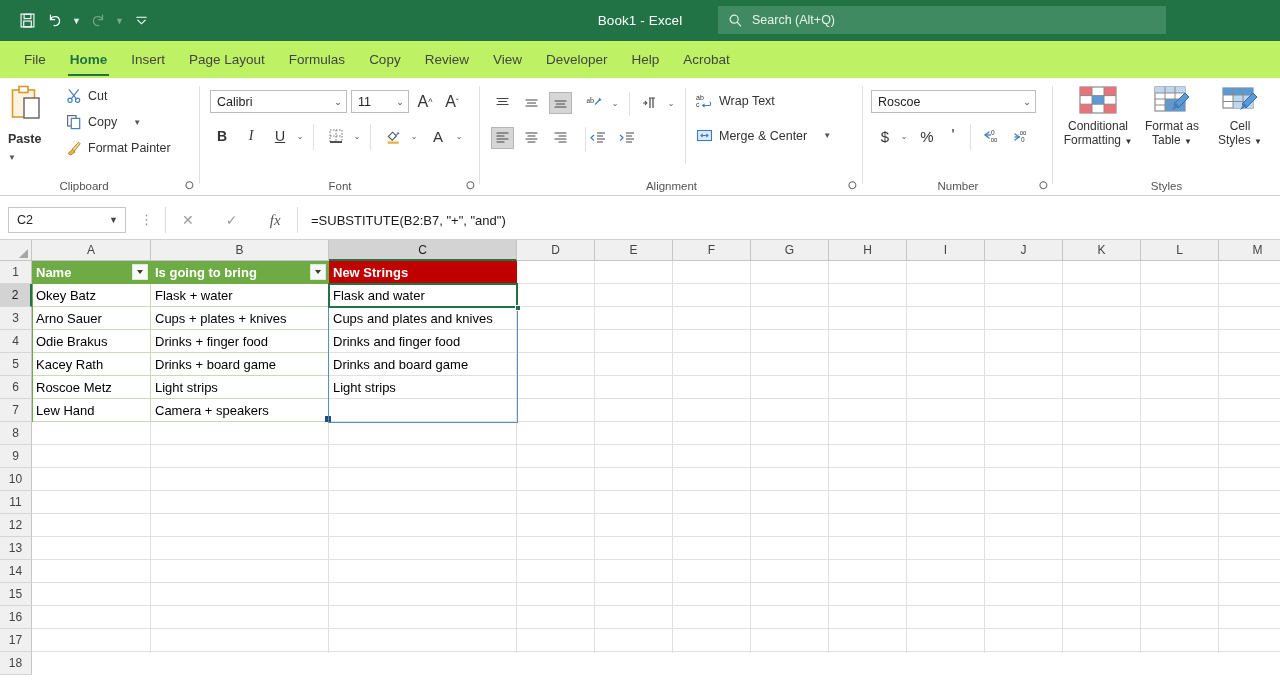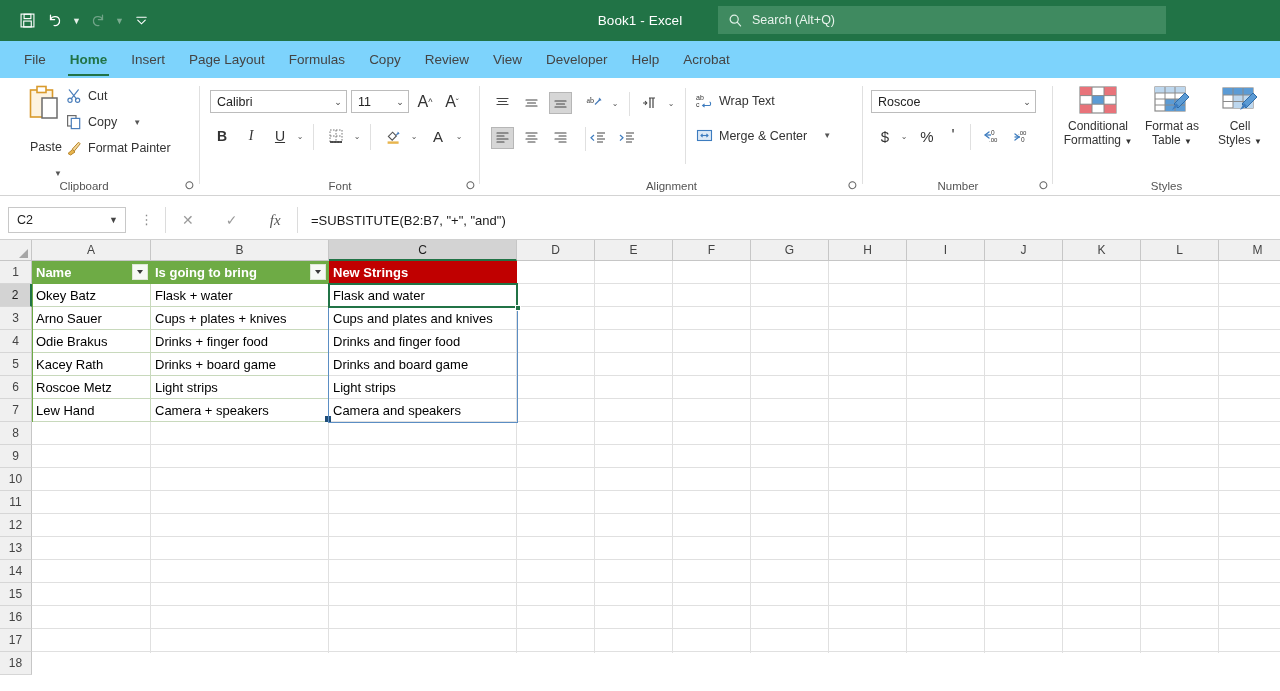--- a/index.html
+++ b/index.html
@@ -40,21 +40,21 @@
     position: absolute; left: 718px; top: 6px; width: 448px; height: 28px;
     background: #3f8a60; display: flex; align-items: center; padding-left: 10px;
     gap: 9px;
   }
   .searchbox .sq { color: #dff0e6; display: flex; align-items: center; }
   .searchbox .sp { color: #e8f3ec; font-size: 12.5px; }
 
   
   .tabbar {
     position: absolute; left: 0; top: 41px; width: 1280px; height: 37px;
-    background: #7dd3fc; display: flex; align-items: stretch; padding-left: 12px;
+    background: #bef264; display: flex; align-items: stretch; padding-left: 12px;
   }
   .tab {
     padding: 0 12px; display: flex; align-items: center; position: relative;
     font-size: 13.5px; color: #444444; white-space: nowrap;
   }
   .tab.active { color: #217346; font-weight: bold; }
   .tab.active::after {
     content: ""; position: absolute; left: 10px; right: 10px; bottom: 2px;
     height: 2.5px; background: #217346;
   }
@@ -71,21 +71,21 @@
   }
   .gdiv { position: absolute; top: 8px; width: 1px; height: 98px; background: #e0e0e0; }
   .dlauncher {
     position: absolute; bottom: 4px; width: 13px; height: 13px; color: #666;
     font-size: 11px; line-height: 13px; text-align: center;
   }
 
   
   .paste-btn {
     position: absolute; left: 8px; top: 6px; width: 54px; height: 80px;
-    display: flex; flex-direction: column; align-items: flex-end; gap: 16px;
+    display: flex; flex-direction: column; align-items: flex-start; gap: 8px; font-weight: bold;
   }
   .paste-lbl { font-size: 12.5px; color: #333; }
   .mini-caret { font-size: 8px; color: #555; line-height: 7px; }
   .cb-item {
     position: absolute; display: flex; align-items: center; gap: 6px;
     font-size: 12.5px; color: #333;
   }
 
   
   .combo {
@@ -1004,23 +1004,20 @@
       <div class="cell" style="left:297px; top:115px; width:188px; border-right-color:transparent;">
           <span>Light strips</span>
         </div>
 
       <div class="cell tblbody" style="left:0;   top:138px; width:119px;">
           <span>Lew Hand</span>
         </div>
       <div class="cell tblbody" style="left:119px; top:138px; width:178px;">
           <span>Camera + speakers</span>
         </div>
-      <div class="cell" style="left:297px; top:138px; width:188px; border-right-color:transparent;">
-          <span>Camera and speakers</span>
-        </div>
 
       <div class="tbl-left-border" style="left:0; top:23px; width:1px; height:138px;"></div>
       <div class="tbl-bottom-marker" style="left:293px; top:155px;"></div>
 
       <div class="spill-border" style="left:296px; top:22px; width:190px; height:140px;"></div>
 
       <div class="active-cell" style="left:296px; top:22px; width:190px; height:25px;"></div>
       <div class="fill-handle" style="left:483px; top:44px;"></div>
     </div>
   </div>

